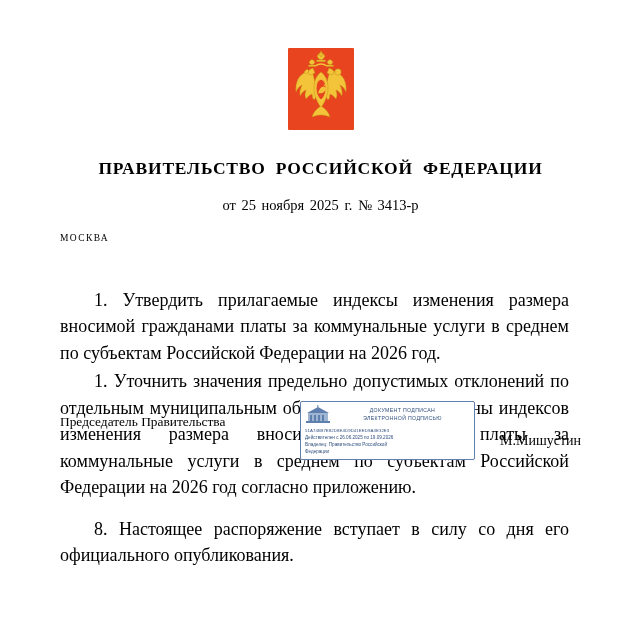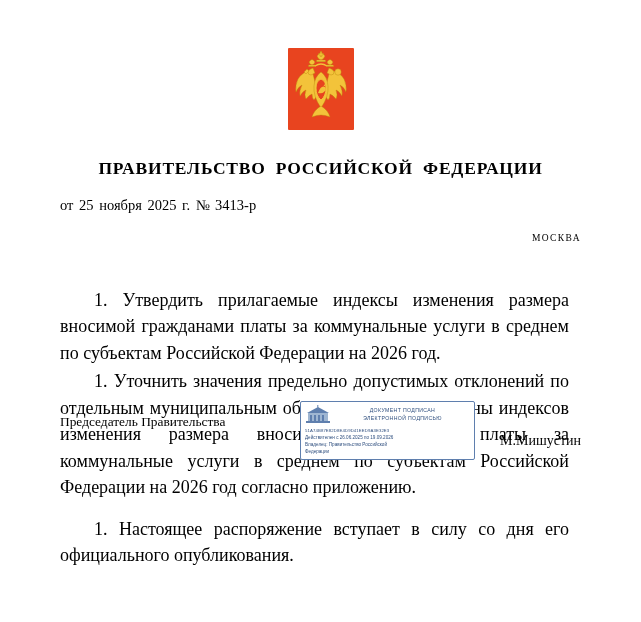--- a/index.html
+++ b/index.html
@@ -47,26 +47,27 @@
     word-spacing: 5px;
     margin-top: 28px;
   }
   .doc-subtitle {
     text-align: center;
     font-size: 14px;
     letter-spacing: 3.2px;
     margin-top: 21px;
   }
   .doc-number {
+    text-align: center;
     font-size: 14.5px;
     margin-top: 18px;
     word-spacing: 2px;
   }
   .doc-city {
-    text-align: right;
+    text-align: left;
     font-size: 9.5px;
     letter-spacing: 1.4px;
     margin-top: 19px;
   }
 
   
   .body-block {
     margin-top: 44px;
   }
   .para {
@@ -190,21 +191,21 @@
     </div>
   </div>
 
   <div class="doc-title">ПРАВИТЕЛЬСТВО  РОССИЙСКОЙ  ФЕДЕРАЦИИ</div>
   <div class="doc-number">от 25 ноября 2025 г.  № 3413-р</div>
   <div class="doc-city">МОСКВА</div>
 
   <div class="body-block">
     <p class="para">1. Утвердить прилагаемые индексы изменения размера вносимой гражданами платы за коммунальные услуги в среднем по субъектам Российской Федерации на 2026 год.</p>
     <p class="para">1. Уточнить значения предельно допустимых отклонений по отдельным муниципальным образованиям от величины индексов изменения размера вносимой гражданами платы за коммунальные услуги в среднем по субъектам Российской Федерации на 2026 год согласно приложению.</p>
-    <p class="para last">1. Настоящее распоряжение вступает в силу со дня его официального опубликования.</p>
+    <p class="para last">8. Настоящее распоряжение вступает в силу со дня его официального опубликования.</p>
   </div>
 
   <div class="sign-row">
     <div class="sign-left">
       <div>Председатель Правительства</div>
     </div>
 
     <div class="stamp">
       <div class="stamp-top">
         <div class="stamp-logo">

